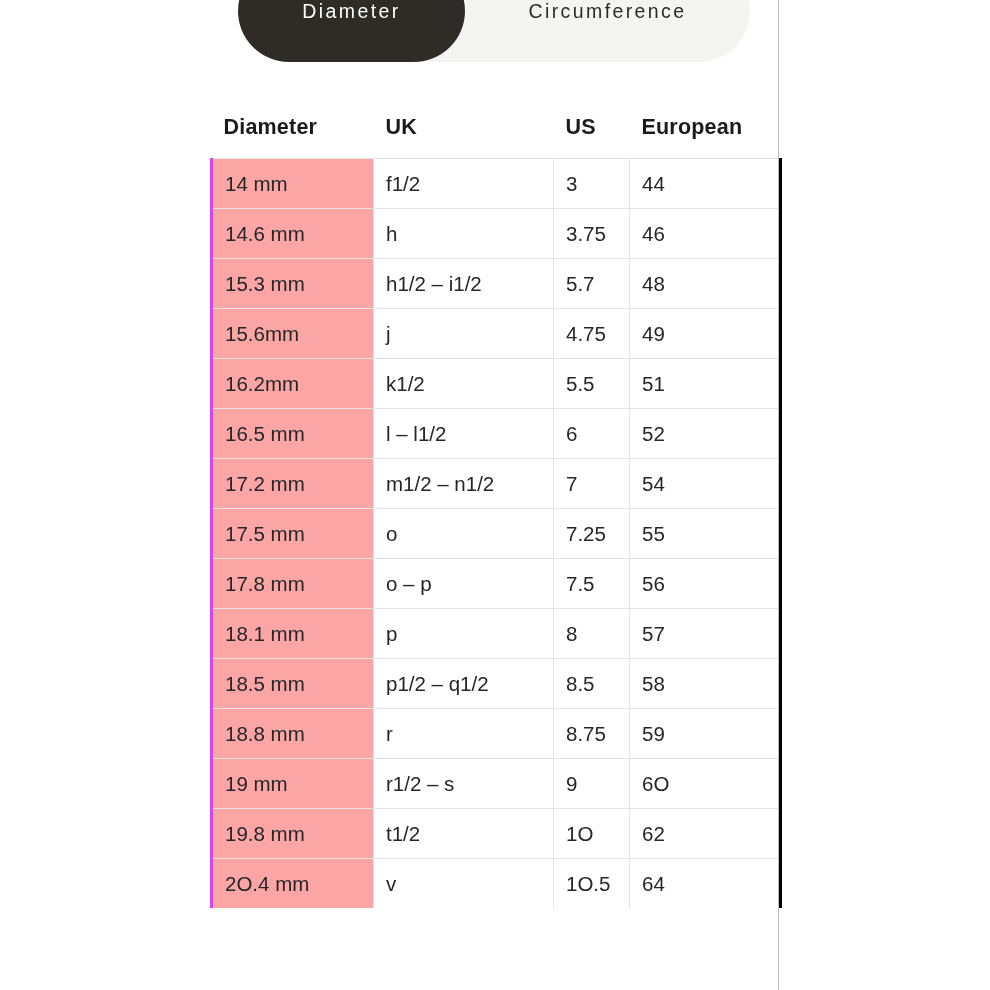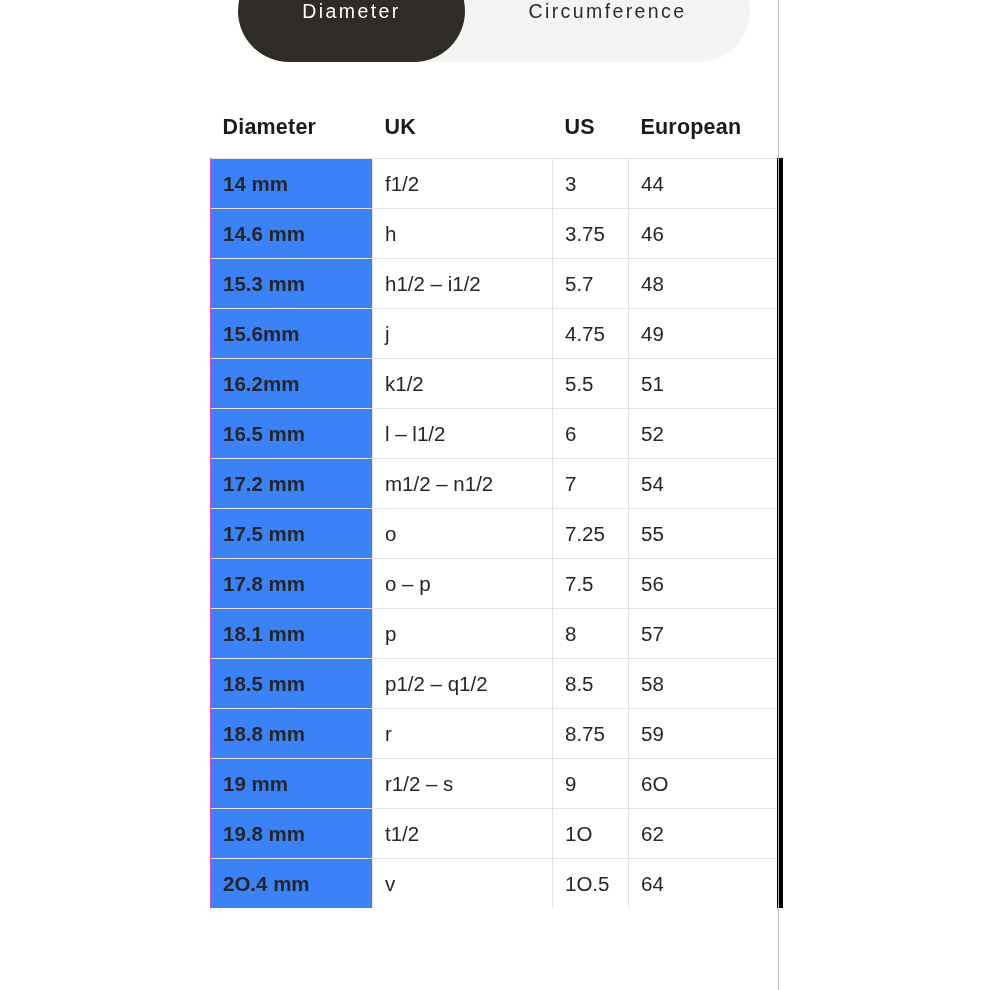--- a/index.html
+++ b/index.html
@@ -96,26 +96,25 @@
     padding: 0 0 0 12px;
     height: 49px;
     vertical-align: middle;
     border-top: 1px solid #e3e3e3;
     border-right: 1px solid #e3e3e3;
     background: #ffffff;
     white-space: nowrap;
     overflow: hidden;
   }
   #size-table td.col-dia {
-    background: #3b82f6;
-    border-left: 1px solid #d946ef;
-    font-weight: bold;
+    background: #fca5a5;
+    border-left: 3px solid #d946ef;
   }
   #size-table td.col-eu {
-    border-right: 6px solid #000000;
+    border-right: 3px solid #000000;
   }
 
   
   #right-rule {
     position: absolute;
     left: 778px;
     top: 0;
     width: 1px;
     height: 990px;
     background: #bdbdbd;

